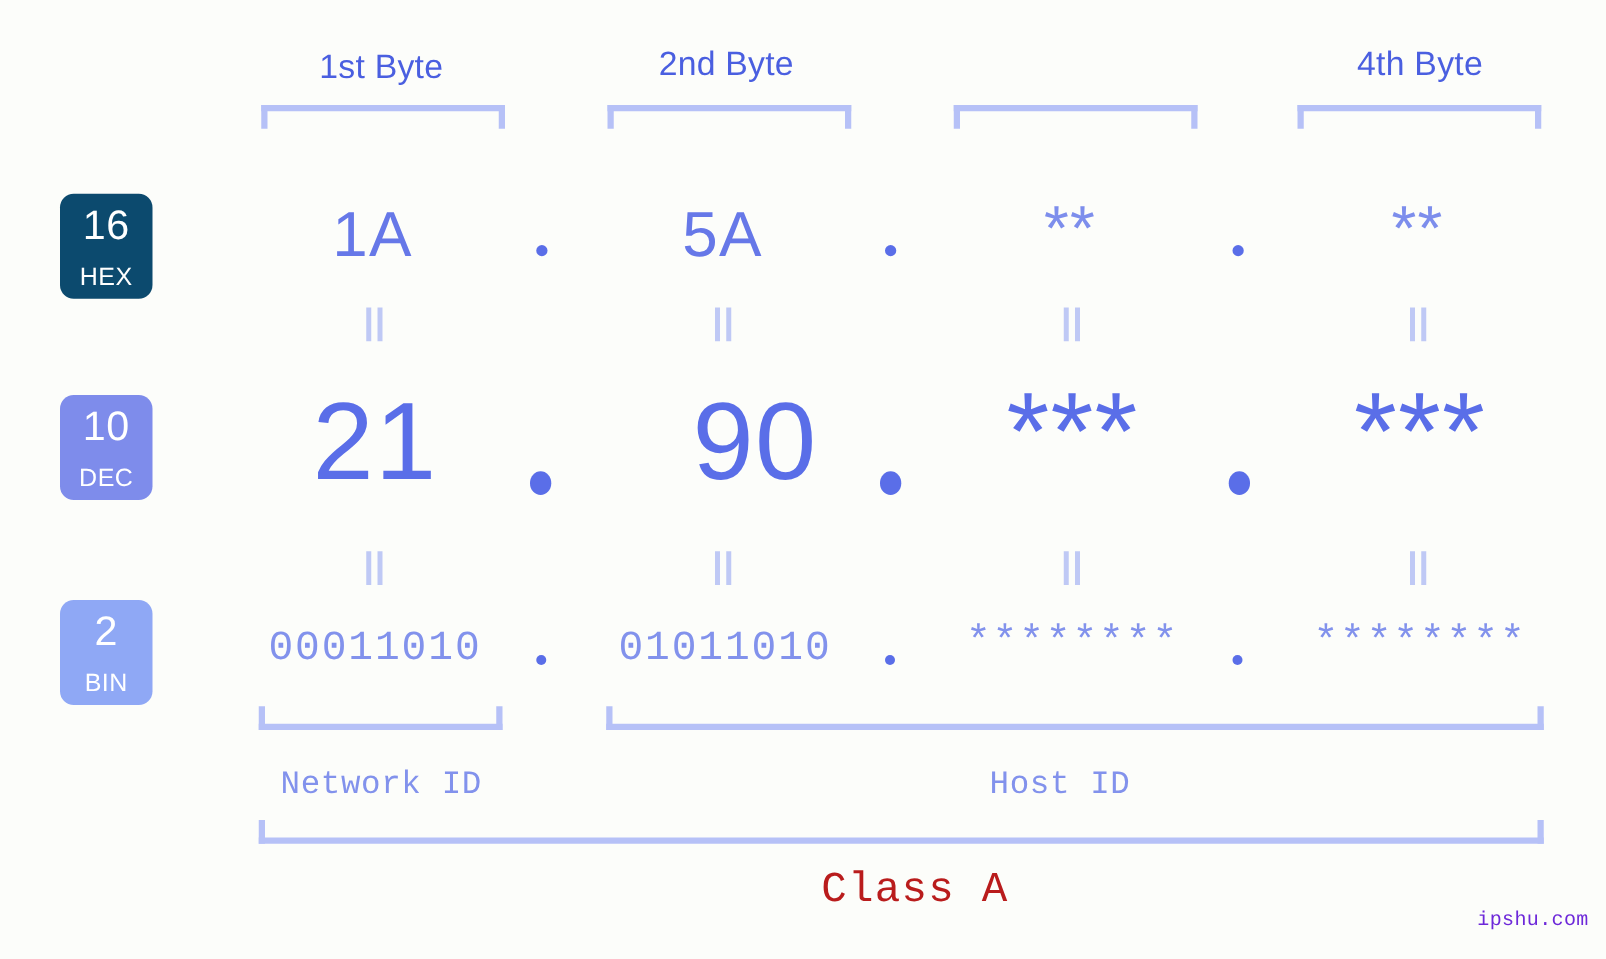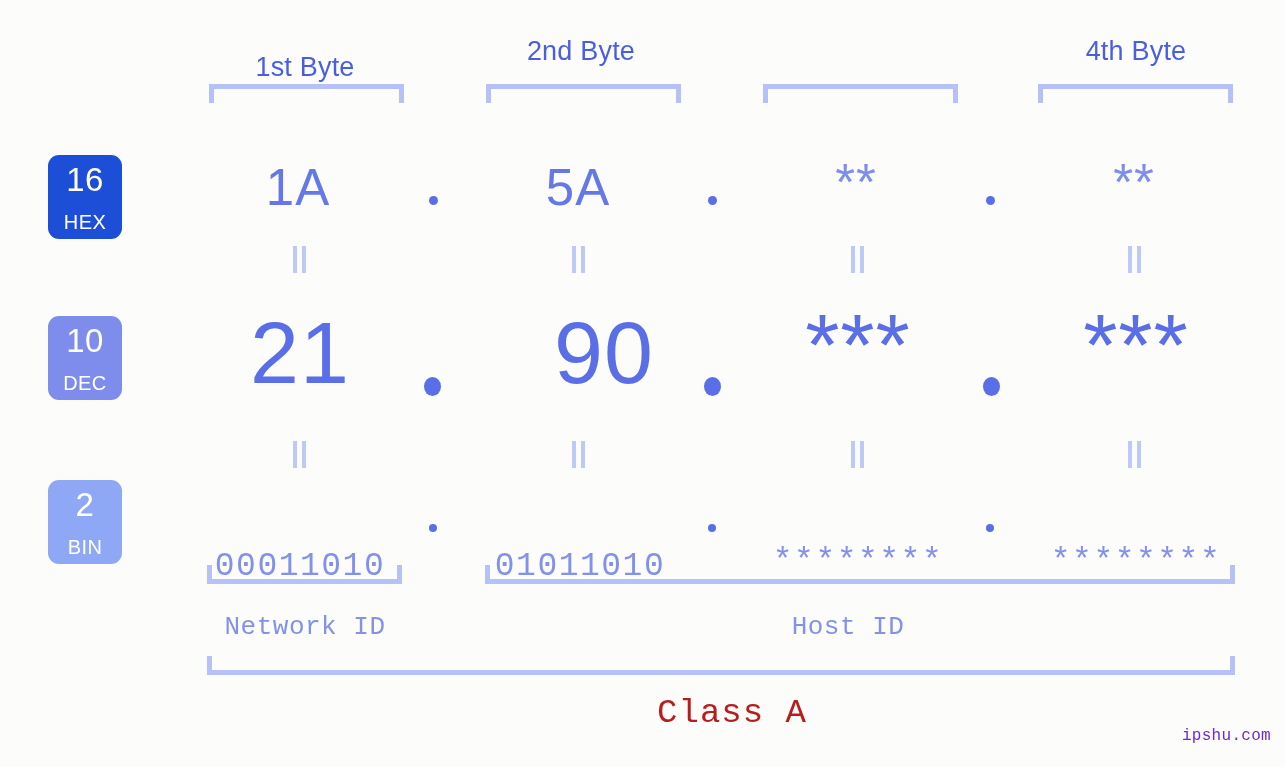--- a/index.html
+++ b/index.html
@@ -91,21 +91,20 @@
     font-size: 88px;
     font-family: "Liberation Sans", sans-serif;
     color: #5a6ee8;
     letter-spacing: 1px;
   }
   .binrow .cell {
     font-size: 33px;
     font-family: "Liberation Mono", monospace;
     letter-spacing: 1.5px;
     color: #8292ec;
-    margin-top: 48px;
   }
   .masked {
     color: #7d8eec;
   }
   .decrow .masked {
     color: #5a6ee8;
   }
 
   
   .dot {
@@ -163,30 +162,30 @@
     font-size: 16px;
     font-family: "Liberation Mono", monospace;
     letter-spacing: 0.3px;
   }
 </style>
 </head>
 <body>
 
 <div id="stage">
 
-  <div class="byte-label" style="left:197px; top:52px; width:216px;">1st Byte</div>
+  <div class="byte-label" style="left:197px; top:38px; width:216px;">1st Byte</div>
   <div class="byte-label" style="left:473px; top:36px; width:216px;">2nd Byte</div>
   <div class="byte-label" style="left:1028px; top:36px; width:216px;">4th Byte</div>
 
   <div class="bracket bracket-down" style="left:209px; top:84px; width:195px;"></div>
   <div class="bracket bracket-down" style="left:486px; top:84px; width:195px;"></div>
   <div class="bracket bracket-down" style="left:763px; top:84px; width:195px;"></div>
   <div class="bracket bracket-down" style="left:1038px; top:84px; width:195px;"></div>
 
-  <div class="badge" style="left:48px; top:155px; background:#1d4ed8;">
+  <div class="badge" style="left:48px; top:155px; background:#0c4a6e;">
     <span class="num">16</span>
     <span class="nm">HEX</span>
   </div>
 
   <div class="hexrow">
     <div class="cell" style="left:190px; top:158px; width:216px;">1A</div>
     <div class="dot dot-sm" style="left:429px; top:196px;"></div>
     <div class="cell" style="left:470px; top:158px; width:216px;">5A</div>
     <div class="dot dot-sm" style="left:708px; top:196px;"></div>
     <div class="cell masked" style="left:748px; top:153px; width:216px;">**</div>

